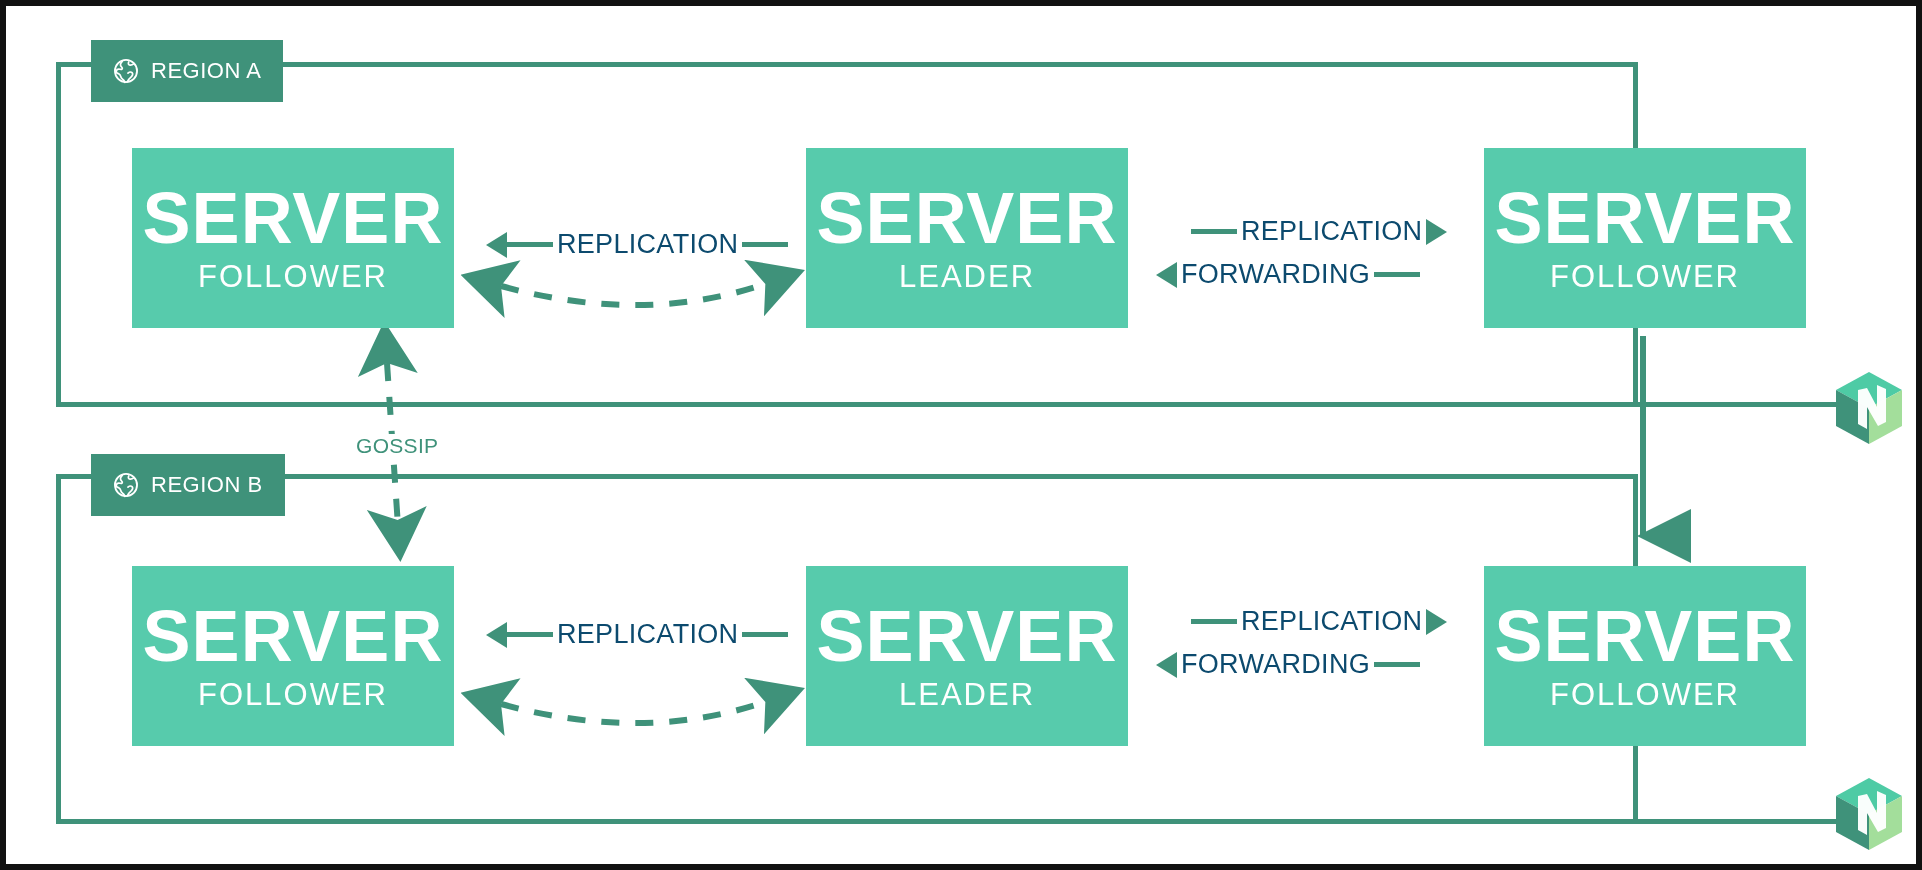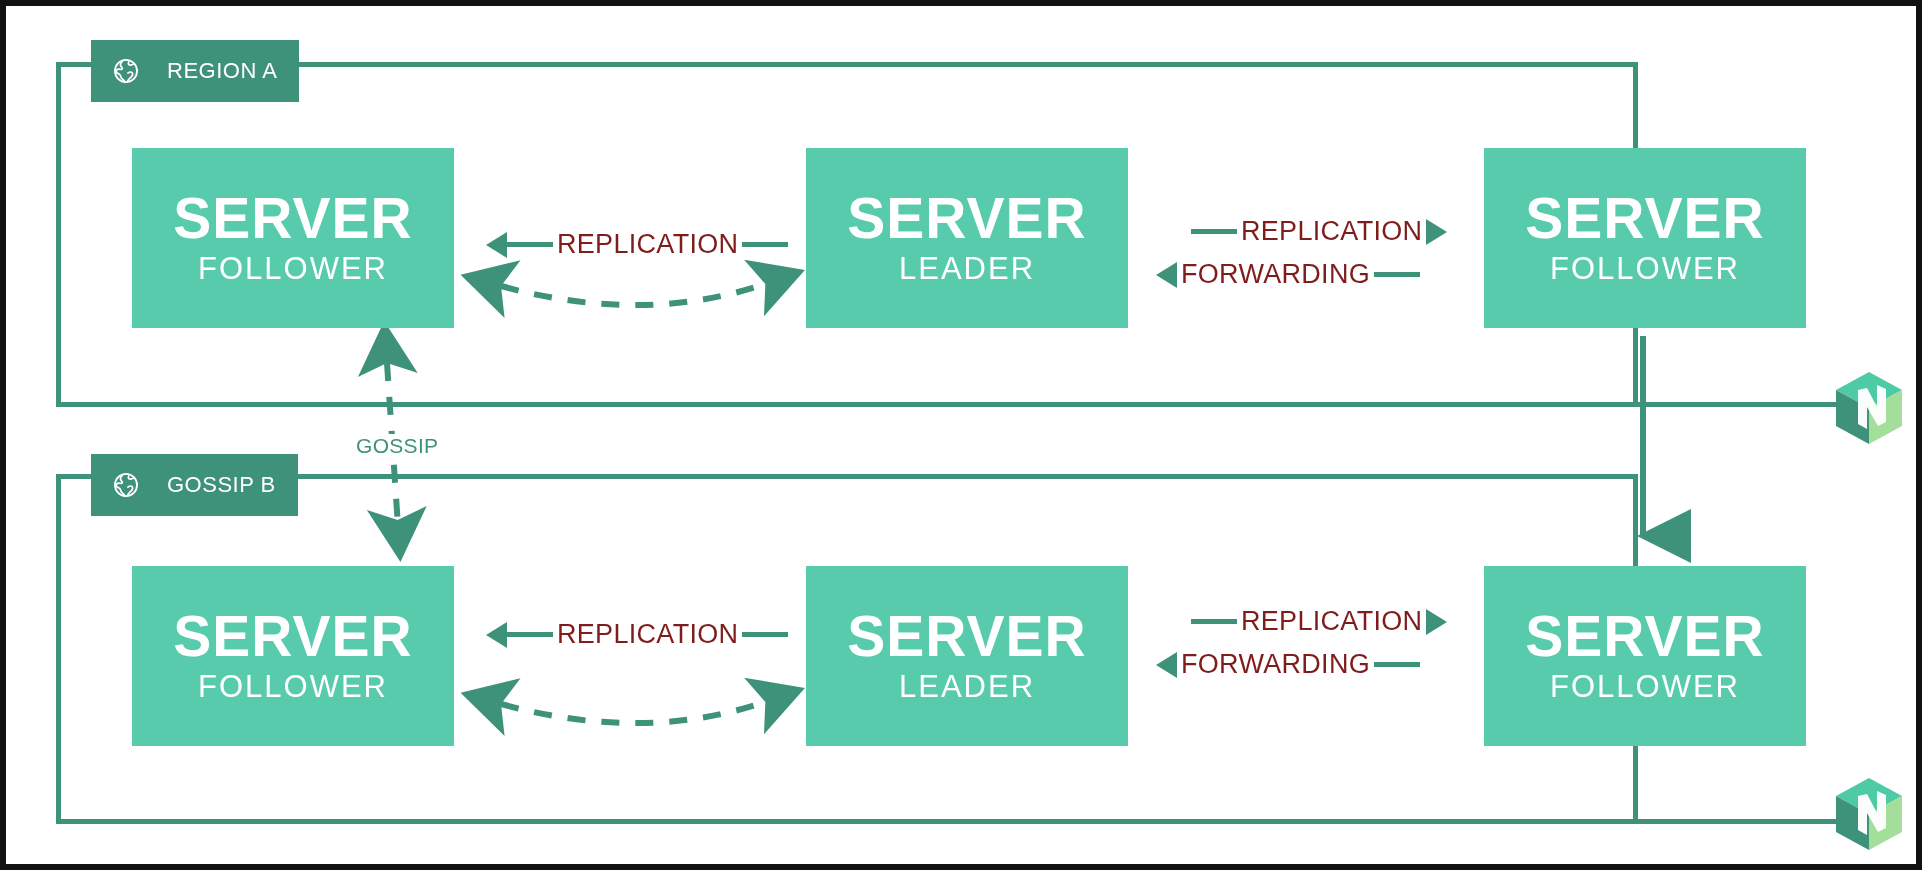--- a/index.html
+++ b/index.html
@@ -34,21 +34,21 @@
     position: absolute;
     height: 5px;
     background: #3F927A;
   }
 
   
   .region-badge {
     position: absolute;
     display: flex;
     align-items: center;
-    gap: 28px;
+    gap: 12px;
     background: #3F927A;
     color: #ffffff;
     padding: 0 22px;
     height: 62px;
     z-index: 5;
   }
   #region-a-badge { left: 85px; top: 34px; }
   #region-b-badge { left: 85px; top: 448px; }
 
   .region-badge .label {
@@ -65,21 +65,21 @@
     position: absolute;
     background: #57CBAC;
     color: #ffffff;
     display: flex;
     flex-direction: column;
     align-items: center;
     justify-content: center;
     z-index: 4;
   }
   .server-box .title {
-    font-size: 57px;
+    font-size: 72px;
     font-weight: 700;
     letter-spacing: 1px;
     line-height: 1.05;
   }
   .server-box .role {
     font-size: 31px;
     font-weight: 400;
     letter-spacing: 2px;
     margin-top: 2px;
   }
@@ -91,21 +91,21 @@
   
   #server-b-left   { left: 126px;  top: 560px; width: 322px; height: 180px; }
   #server-b-leader { left: 800px;  top: 560px; width: 322px; height: 180px; }
   #server-b-right  { left: 1478px; top: 560px; width: 322px; height: 180px; }
 
   
   .conn {
     position: absolute;
     display: flex;
     align-items: center;
-    color: #7f1d1d;
+    color: #0c4a6e;
     font-size: 27px;
     letter-spacing: 0.3px;
     white-space: nowrap;
     z-index: 6;
   }
   .conn .txt { padding: 0 4px; }
 
   .bar {
     display: block;
     height: 5px;
@@ -253,21 +253,21 @@
         <circle cx="12" cy="12" r="10.2" fill="none" stroke="#ffffff" stroke-width="1.7"></circle>
         <path d="M8.5 3.2 C6.2 5.5 6.6 7.2 8 8.4 C9.4 9.6 8.2 10.8 6.6 10.4
                  C5 10 3.4 10.6 3 12.2 C2.6 13.8 4 14.2 5.4 14.6
                  C6.8 15 7 16.4 7.4 17.8 C7.8 19.2 9 19.6 10 20.6
                  C10.6 21.2 10.8 21.9 10.9 22.6" fill="none" stroke="#ffffff" stroke-width="1.6" stroke-linecap="round"></path>
         <path d="M14.6 3.6 C13.6 5.2 14.4 6.4 15.8 6.6 C17.2 6.8 18.4 6 19.4 5.2" fill="none" stroke="#ffffff" stroke-width="1.6" stroke-linecap="round"></path>
         <path d="M13.4 21.8 C14 19.8 15.4 18.6 16.8 17.4 C18.2 16.2 18.6 14.6 17.6 13.6
                  C16.6 12.6 14.8 13 13.8 14" fill="none" stroke="#ffffff" stroke-width="1.6" stroke-linecap="round"></path>
       </svg>
     </span>
-    <span class="label">GOSSIP B</span>
+    <span class="label">REGION B</span>
   </div>
 
   <div id="server-b-left" class="server-box">
     <div class="title">SERVER</div>
     <div class="role">FOLLOWER</div>
   </div>
   <div id="server-b-leader" class="server-box">
     <div class="title">SERVER</div>
     <div class="role">LEADER</div>
   </div>

